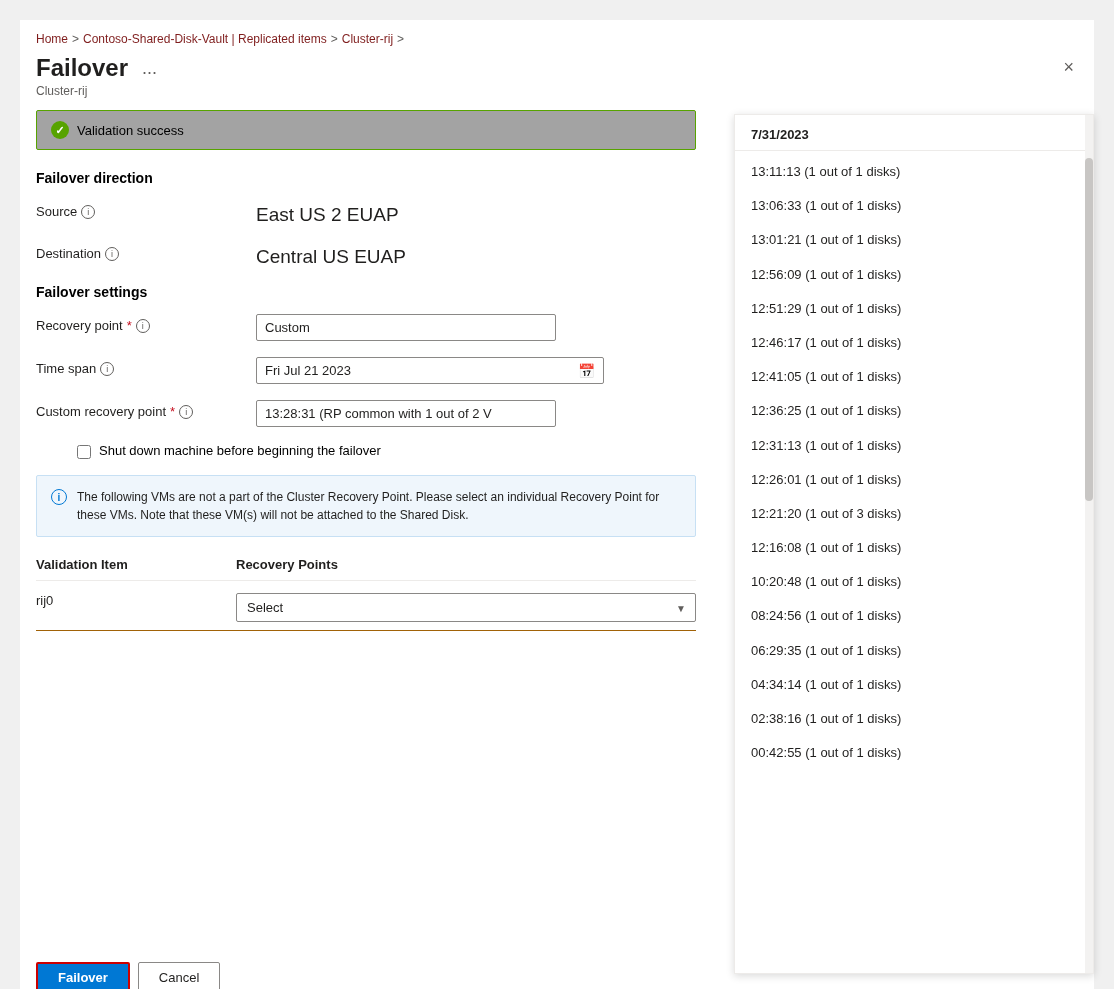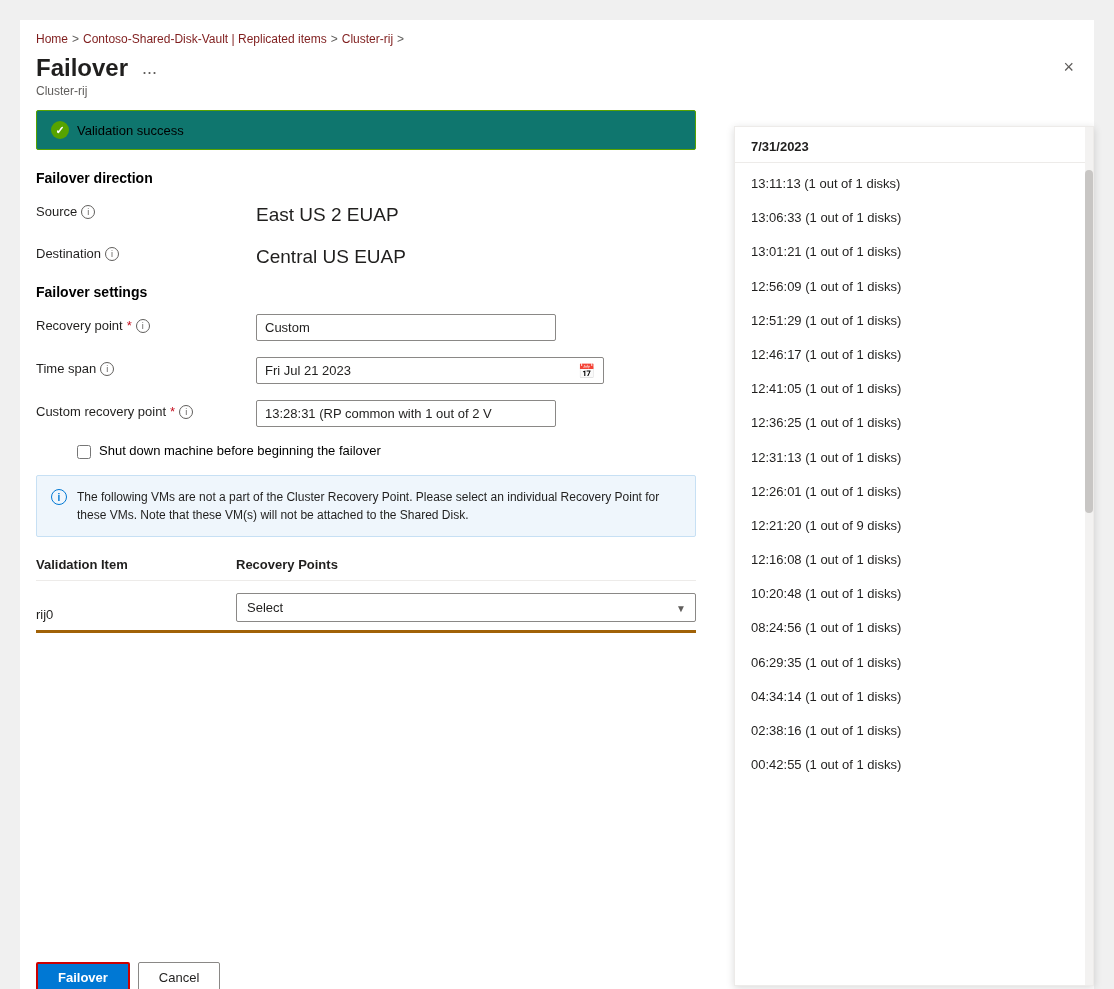--- a/index.html
+++ b/index.html
@@ -79,21 +79,21 @@
     .main-content {
       display: flex;
       position: relative;
       padding: 0 16px;
     }
     .form-area {
       flex: 1;
       min-width: 0;
     }
     .validation-banner {
-      background: #0f766e;
+      background: #a3a3a3;
       border: 1px solid #57a300;
       border-radius: 2px;
       padding: 10px 14px;
       display: flex;
       align-items: center;
       gap: 8px;
       margin-bottom: 20px;
       width: 660px;
     }
     .validation-icon {
@@ -242,23 +242,23 @@
     }
     .table-col-header {
       font-size: 13px;
       font-weight: 600;
       color: #201f1e;
     }
     .col-item { width: 200px; }
     .col-points { flex: 1; }
     .table-data-row {
       display: flex;
-      align-items: flex-end;
+      align-items: flex-start;
       padding: 8px 0;
-      border-bottom: 3px solid #a16207;
+      border-bottom: 1px solid #a16207;
     }
     .table-cell {
       font-size: 13px;
       color: #201f1e;
     }
     .select-wrapper {
       position: relative;
       flex: 1;
     }
     .select-dropdown {
@@ -306,21 +306,21 @@
       border: 1px solid #8a8886;
       border-radius: 2px;
       padding: 6px 20px;
       font-size: 13px;
       cursor: pointer;
     }
     
     .dropdown-panel {
       position: absolute;
       right: 0;
-      top: 16px;
+      top: 4px;
       width: 360px;
       background: #fff;
       border: 1px solid #edebe9;
       box-shadow: 0 2px 8px rgba(0,0,0,0.15);
       z-index: 100;
       height: 860px;
       overflow: hidden;
       display: flex;
       flex-direction: column;
     }
@@ -492,21 +492,21 @@
       <div class="dropdown-item">13:11:13 (1 out of 1 disks)</div>
           <div class="dropdown-item">13:06:33 (1 out of 1 disks)</div>
           <div class="dropdown-item">13:01:21 (1 out of 1 disks)</div>
           <div class="dropdown-item">12:56:09 (1 out of 1 disks)</div>
           <div class="dropdown-item">12:51:29 (1 out of 1 disks)</div>
           <div class="dropdown-item">12:46:17 (1 out of 1 disks)</div>
           <div class="dropdown-item">12:41:05 (1 out of 1 disks)</div>
           <div class="dropdown-item">12:36:25 (1 out of 1 disks)</div>
           <div class="dropdown-item">12:31:13 (1 out of 1 disks)</div>
           <div class="dropdown-item">12:26:01 (1 out of 1 disks)</div>
-          <div class="dropdown-item">12:21:20 (1 out of 9 disks)</div>
+          <div class="dropdown-item">12:21:20 (1 out of 3 disks)</div>
           <div class="dropdown-item">12:16:08 (1 out of 1 disks)</div>
           <div class="dropdown-item">10:20:48 (1 out of 1 disks)</div>
           <div class="dropdown-item">08:24:56 (1 out of 1 disks)</div>
           <div class="dropdown-item">06:29:35 (1 out of 1 disks)</div>
           <div class="dropdown-item">04:34:14 (1 out of 1 disks)</div>
           <div class="dropdown-item">02:38:16 (1 out of 1 disks)</div>
           <div class="dropdown-item">00:42:55 (1 out of 1 disks)</div>
         </div>
       <div class="scrollbar-track">
         <div class="scrollbar-thumb"></div>

